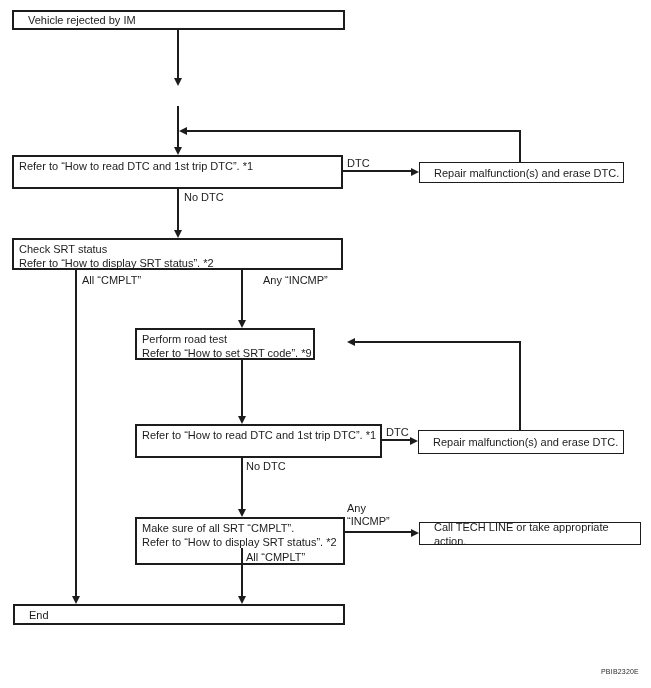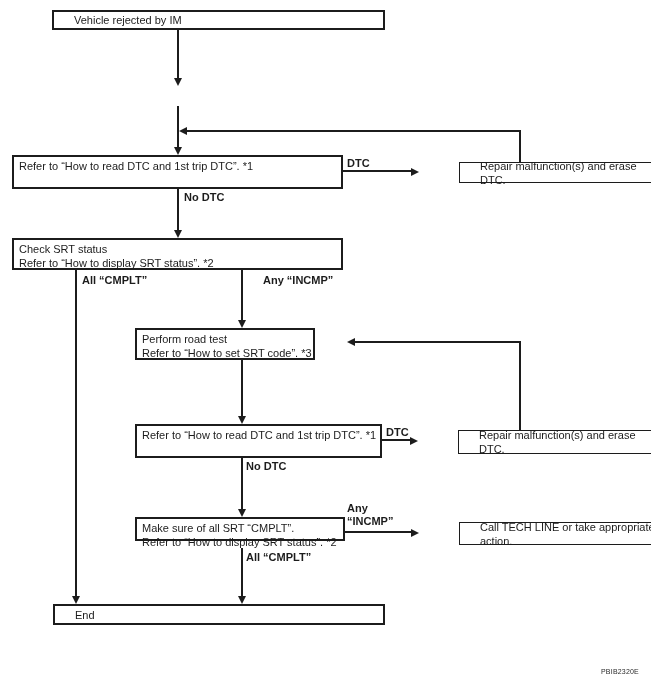--- a/index.html
+++ b/index.html
@@ -5,34 +5,34 @@
   html,body { margin:0; padding:0; background:#ffffff; }
   #page {
     position:relative; width:651px; height:688px; background:#ffffff;
     font-family:"Liberation Sans", sans-serif; color:#1c1c1c; overflow:hidden;
   }
   .box {
     position:absolute; box-sizing:border-box; background:#ffffff;
     border:2px solid #1c1c1c; font-size:11px; line-height:14px; color:#1c1c1c;
   }
   .box.two { padding:2px 0 0 5px; }
-  .box.single { display:flex; align-items:center; padding:0 0 0 20px;margin-left:40px; }
+  .box.single { display:flex; align-items:center; padding:0 0 0 14px; }
   .box.side { border-width:1.5px; }
   .vline { position:absolute; width:2px; background:#1c1c1c; }
   .hline { position:absolute; height:2px; background:#1c1c1c; }
   .arrow-down { position:absolute; width:0; height:0;
     border-left:4px solid transparent; border-right:4px solid transparent;
     border-top:8px solid #1c1c1c; }
   .arrow-right { position:absolute; width:0; height:0;
     border-top:4px solid transparent; border-bottom:4px solid transparent;
     border-left:8px solid #1c1c1c; }
   .arrow-left { position:absolute; width:0; height:0;
     border-top:4px solid transparent; border-bottom:4px solid transparent;
     border-right:8px solid #1c1c1c; }
-  .lbl { position:absolute; font-size:11px; line-height:13px; white-space:nowrap; color:#1c1c1c;font-weight:bold; }
+  .lbl { position:absolute; font-size:11px; line-height:13px; white-space:nowrap; color:#1c1c1c; }
   .figcode { position:absolute; left:601px; top:668px; font-size:7px; line-height:8px;
     color:#2a2a2a; letter-spacing:0.2px; }
 </style>
 </head>
 <body>
 
 <div id="page">
 
   <div class="box single" style="left:12px;top:10px;width:333px;height:20px">
     <span>Vehicle rejected by IM</span>
@@ -47,32 +47,32 @@
     <span>Repair malfunction(s) and erase DTC.</span>
   </div>
 
   <div class="box two" style="left:12px;top:238px;width:331px;height:32px">
     <div>Check SRT status</div>
     <div>Refer to “How to display SRT status”. *2</div>
   </div>
 
   <div class="box two" style="left:135px;top:328px;width:180px;height:32px">
     <div>Perform road test</div>
-    <div>Refer to “How to set SRT code”. *3</div>
+    <div>Refer to “How to set SRT code”. *9</div>
   </div>
 
   <div class="box two" style="left:135px;top:424px;width:247px;height:34px">
     <div>Refer to “How to read DTC and 1st trip DTC”. *1</div>
   </div>
 
   <div class="box single side" style="left:418px;top:430px;width:206px;height:24px">
     <span>Repair malfunction(s) and erase DTC.</span>
   </div>
 
-  <div class="box two" style="left:135px;top:517px;width:210px;height:24px">
+  <div class="box two" style="left:135px;top:517px;width:210px;height:48px">
     <div>Make sure of all SRT “CMPLT”.</div>
     <div>Refer to “How to display SRT status”. *2</div>
   </div>
 
   <div class="box single" style="left:13px;top:604px;width:332px;height:21px">
     <span>End</span>
   </div>
 
   <div class="box single side" style="left:419px;top:522px;width:222px;height:23px">
     <span>Call TECH LINE or take appropriate action.</span>

